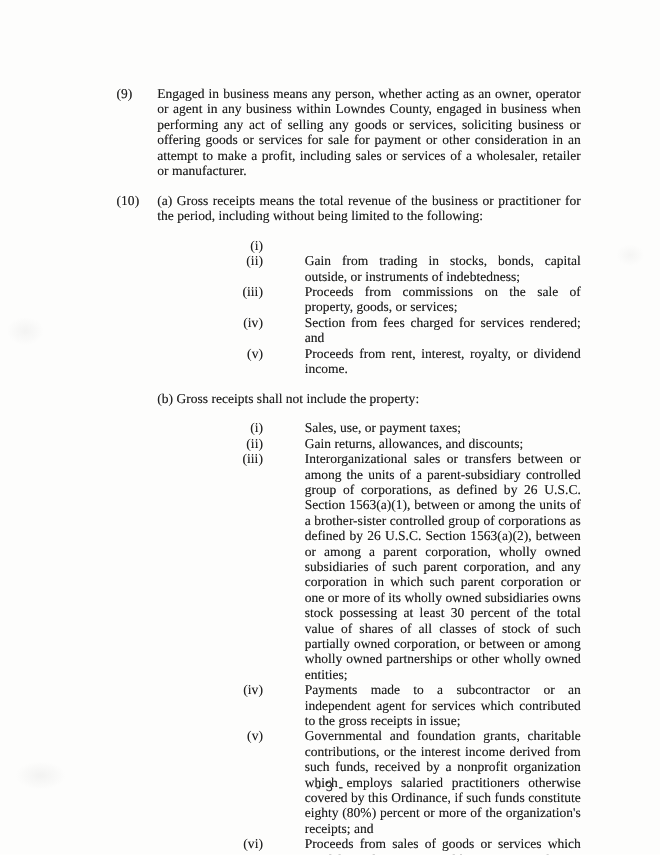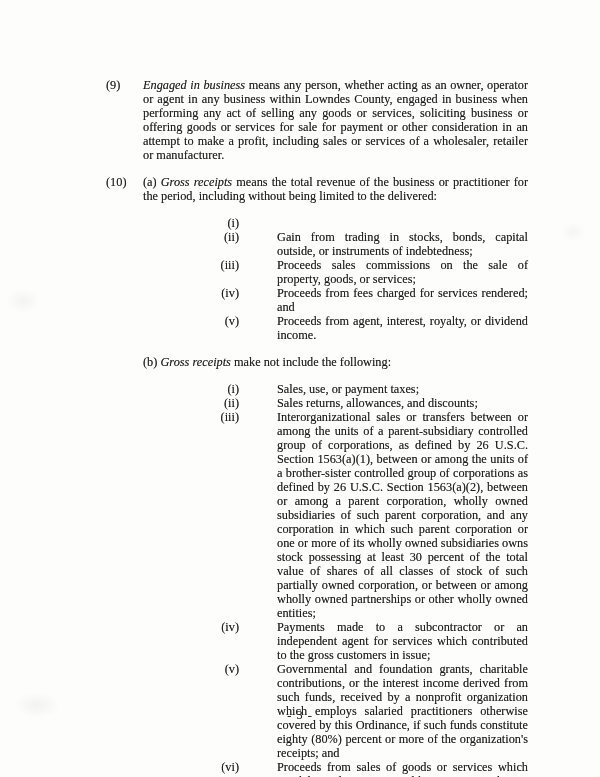--- a/index.html
+++ b/index.html
@@ -51,21 +51,21 @@
   .sub-num {
     flex: none;
     width: 96px;
     text-align: right;
   }
   .sub-text {
     flex: 1;
     padding-left: 38px;
     text-align: justify;
   }
-  .term { font-style: italic; }
+  .term { }
   .footer {
     position: absolute;
     left: 0;
     right: 0;
     top: 708px;
     text-align: center;
     letter-spacing: 1px;
   }
   .smudge {
     position: absolute;
@@ -101,65 +101,65 @@
       <div class="item-body">
         <span class="term">Engaged in business</span><span> means any person, whether acting as an owner, operator or agent in any business within Lowndes County, engaged in business when performing any act of selling any goods or services, soliciting business or offering goods or services for sale for payment or other consideration in an attempt to make a profit, including sales or services of a wholesaler, retailer or manufacturer.</span>
       </div>
     </div>
 
     <div class="item">
       <div class="item-num">(10)</div>
       <div class="item-body">
 
         <div class="para">
-          <span>(a) </span><span class="term">Gross receipts</span><span> means the total revenue of the business or practitioner for the period, including without being limited to the delivered:</span>
+          <span>(a) </span><span class="term">Gross receipts</span><span> means the total revenue of the business or practitioner for the period, including without being limited to the following:</span>
         </div>
 
         <div class="sublist">
           <div class="subrow">
             <div class="sub-num">(i)</div>
           </div>
           <div class="subrow">
             <div class="sub-num">(ii)</div>
             <div class="sub-text">Gain from trading in stocks, bonds, capital outside, or instruments of indebtedness;</div>
           </div>
           <div class="subrow">
             <div class="sub-num">(iii)</div>
-            <div class="sub-text">Proceeds sales commissions on the sale of property, goods, or services;</div>
+            <div class="sub-text">Proceeds from commissions on the sale of property, goods, or services;</div>
           </div>
           <div class="subrow">
             <div class="sub-num">(iv)</div>
-            <div class="sub-text">Proceeds from fees charged for services rendered; and</div>
+            <div class="sub-text">Section from fees charged for services rendered; and</div>
           </div>
           <div class="subrow">
             <div class="sub-num">(v)</div>
-            <div class="sub-text">Proceeds from agent, interest, royalty, or dividend income.</div>
+            <div class="sub-text">Proceeds from rent, interest, royalty, or dividend income.</div>
           </div>
         </div>
 
         <div class="para">
-          <span>(b) </span><span class="term">Gross receipts</span><span> make not include the following:</span>
+          <span>(b) </span><span class="term">Gross receipts</span><span> shall not include the property:</span>
         </div>
 
         <div class="sublist">
           <div class="subrow">
             <div class="sub-num">(i)</div>
             <div class="sub-text">Sales, use, or payment taxes;</div>
           </div>
           <div class="subrow">
             <div class="sub-num">(ii)</div>
-            <div class="sub-text">Sales returns, allowances, and discounts;</div>
+            <div class="sub-text">Gain returns, allowances, and discounts;</div>
           </div>
           <div class="subrow">
             <div class="sub-num">(iii)</div>
             <div class="sub-text">Interorganizational sales or transfers between or among the units of a parent-subsidiary controlled group of corporations, as defined by 26 U.S.C. Section 1563(a)(1), between or among the units of a brother-sister controlled group of corporations as defined by 26 U.S.C. Section 1563(a)(2), between or among a parent corporation, wholly owned subsidiaries of such parent corporation, and any corporation in which such parent corporation or one or more of its wholly owned subsidiaries owns stock possessing at least 30 percent of the total value of shares of all classes of stock of such partially owned corporation, or between or among wholly owned partnerships or other wholly owned entities;</div>
           </div>
           <div class="subrow">
             <div class="sub-num">(iv)</div>
-            <div class="sub-text">Payments made to a subcontractor or an independent agent for services which contributed to the gross customers in issue;</div>
+            <div class="sub-text">Payments made to a subcontractor or an independent agent for services which contributed to the gross receipts in issue;</div>
           </div>
           <div class="subrow">
             <div class="sub-num">(v)</div>
             <div class="sub-text">Governmental and foundation grants, charitable contributions, or the interest income derived from such funds, received by a nonprofit organization which employs salaried practitioners otherwise covered by this Ordinance, if such funds constitute eighty (80%) percent or more of the organization's receipts; and</div>
           </div>
           <div class="subrow">
             <div class="sub-num">(vi)</div>
             <div class="sub-text">Proceeds from sales of goods or services which are delivered to or received by customers who are outside the state at the time of delivery or receipt.</div>
           </div>
         </div>

